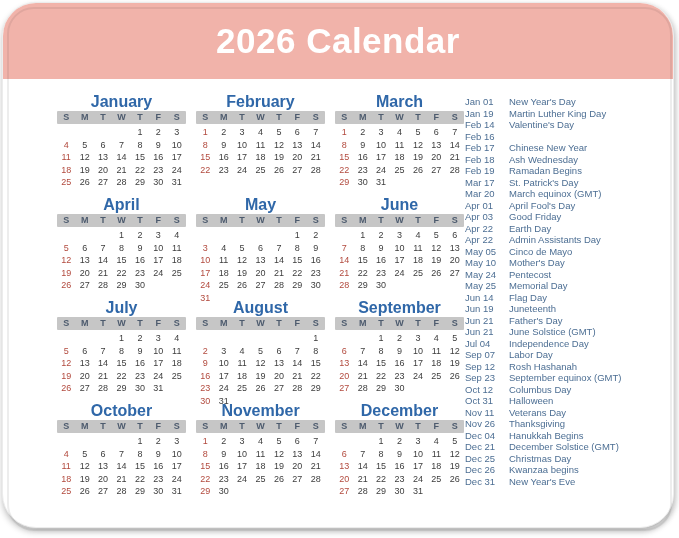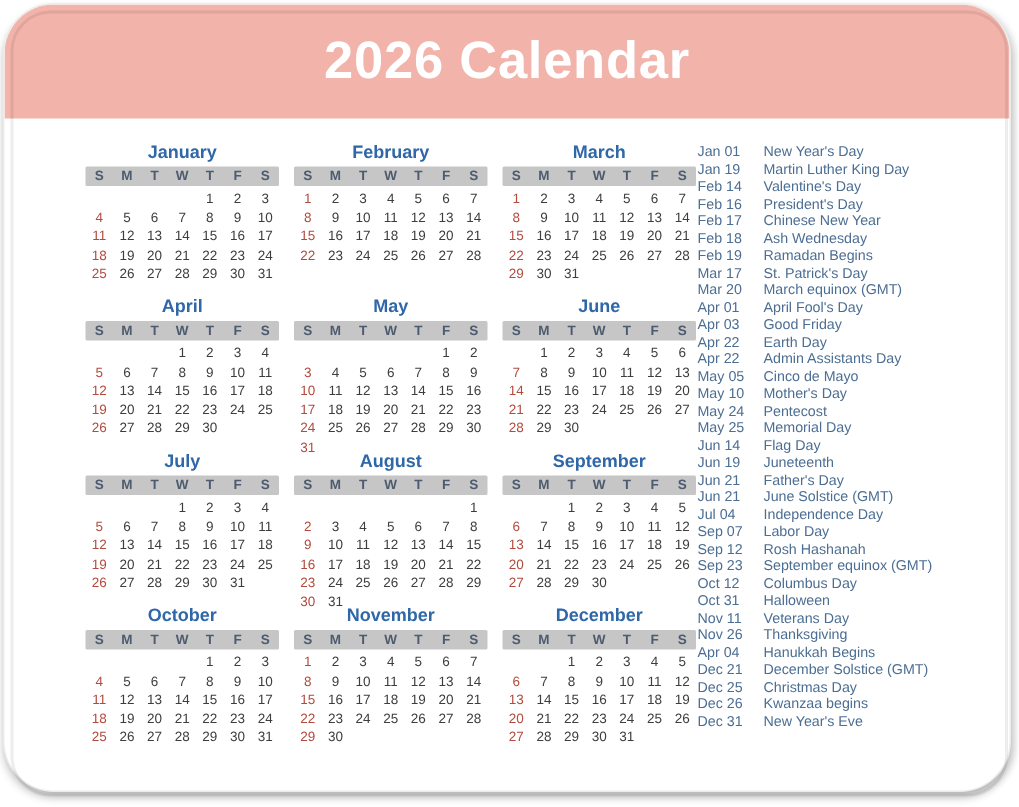--- a/index.html
+++ b/index.html
@@ -15,21 +15,21 @@
           border-radius:27px; pointer-events:none; z-index:6; }
 
   .pad-header { height:76px; background:var(--header-pink,#f1b3aa);
                 display:flex; align-items:center; justify-content:center; }
   .pad-title { color:#ffffff; font-size:35px; font-weight:bold; letter-spacing:0.5px;text-align:right; }
 
   .months-grid { position:absolute; left:54px; top:92px; width:407px;
                  display:grid; grid-template-columns:repeat(3,129px);
                  column-gap:10px; grid-auto-rows:103px; }
   .month { width:129px; }
-  .month-title { color:var(--month-blue,#2f67a8); font-size:12px; font-weight:bold;
+  .month-title { color:var(--month-blue,#2f67a8); font-size:16px; font-weight:bold;
                  text-align:center; height:13px; line-height:13px; margin-bottom:3px; }
   .dow-row { display:grid; grid-template-columns:repeat(7,1fr);
              background:var(--dow-bar-gray,#c6c6c6); height:13px; border-radius:1px; }
   .dow-cell { font-size:9px; font-weight:bold; color:var(--dow-text,#4d5b6e);
               text-align:center; line-height:13px; }
   .days-grid { display:grid; grid-template-columns:repeat(7,1fr); margin-top:2px; }
   .day { font-size:9px; color:var(--day-text,#3d3d3d); text-align:center;
          height:12.5px; line-height:12.5px; }
   .day.sun { color:var(--sunday-red,#b24a3e); }
   .day.empty { visibility:hidden; }
@@ -621,21 +621,20 @@
         <div class="holiday-row">
           <span class="h-date">Jan 19</span>
           <span class="h-name">Martin Luther King Day</span>
         </div>
         <div class="holiday-row">
           <span class="h-date">Feb 14</span>
           <span class="h-name">Valentine's Day</span>
         </div>
         <div class="holiday-row">
           <span class="h-date">Feb 16</span>
-          <span class="h-name">President's Day</span>
         </div>
         <div class="holiday-row">
           <span class="h-date">Feb 17</span>
           <span class="h-name">Chinese New Year</span>
         </div>
         <div class="holiday-row">
           <span class="h-date">Feb 18</span>
           <span class="h-name">Ash Wednesday</span>
         </div>
         <div class="holiday-row">
@@ -724,21 +723,21 @@
         </div>
         <div class="holiday-row">
           <span class="h-date">Nov 11</span>
           <span class="h-name">Veterans Day</span>
         </div>
         <div class="holiday-row">
           <span class="h-date">Nov 26</span>
           <span class="h-name">Thanksgiving</span>
         </div>
         <div class="holiday-row">
-          <span class="h-date">Apr 04</span>
+          <span class="h-date">Dec 04</span>
           <span class="h-name">Hanukkah Begins</span>
         </div>
         <div class="holiday-row">
           <span class="h-date">Dec 21</span>
           <span class="h-name">December Solstice (GMT)</span>
         </div>
         <div class="holiday-row">
           <span class="h-date">Dec 25</span>
           <span class="h-name">Christmas Day</span>
         </div>

